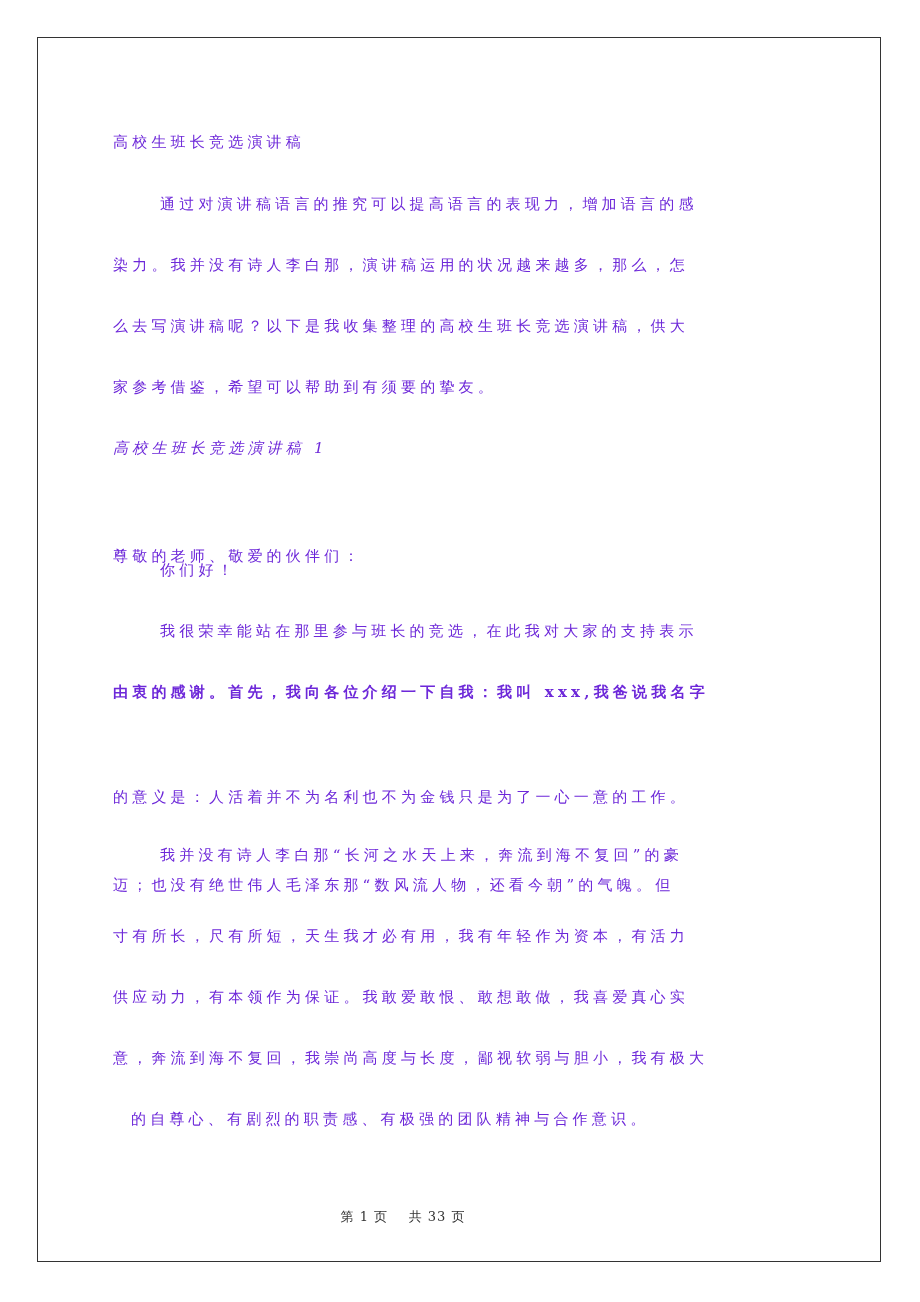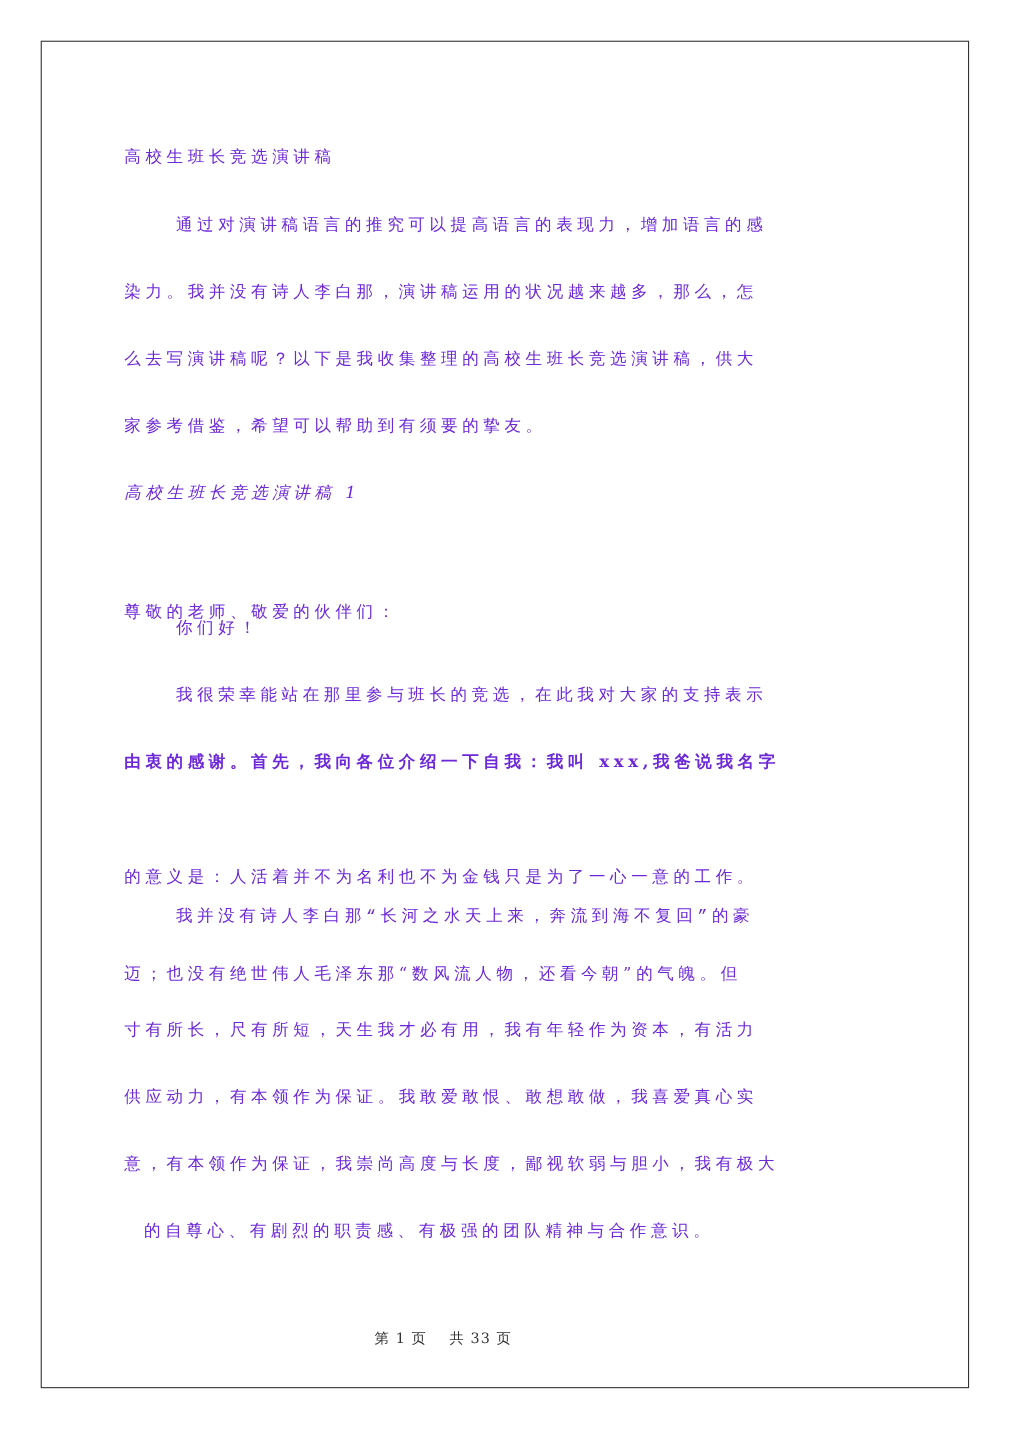--- a/index.html
+++ b/index.html
@@ -22,24 +22,24 @@
   <div class="line" style="top:192px;left:160px;">通过对演讲稿语言的推究可以提高语言的表现力，增加语言的感</div>
   <div class="line" style="top:253px;">染力。我并没有诗人李白那，演讲稿运用的状况越来越多，那么，怎</div>
   <div class="line" style="top:314px;">么去写演讲稿呢？以下是我收集整理的高校生班长竞选演讲稿，供大</div>
   <div class="line" style="top:375px;">家参考借鉴，希望可以帮助到有须要的挚友。</div>
   <div class="line" style="top:436px;font-style:italic;">高校生班长竞选演讲稿 1</div>
   <div class="line" style="top:524px;margin-top:20px;">尊敬的老师、敬爱的伙伴们：</div>
   <div class="line" style="top:558px;left:160px;">你们好！</div>
   <div class="line" style="top:619px;left:160px;">我很荣幸能站在那里参与班长的竞选，在此我对大家的支持表示</div>
   <div class="line" style="top:680px;font-weight:bold;">由衷的感谢。首先，我向各位介绍一下自我：我叫 xxx,我爸说我名字</div>
   <div class="line" style="top:785px;">的意义是：人活着并不为名利也不为金钱只是为了一心一意的工作。</div>
-  <div class="line" style="top:822px;left:160px;font-family:Liberation Mono, monospace;">我并没有诗人李白那“长河之水天上来，奔流到海不复回”的豪</div>
+  <div class="line" style="top:843px;left:160px;">我并没有诗人李白那“长河之水天上来，奔流到海不复回”的豪</div>
   <div class="line" style="top:873px;">迈；也没有绝世伟人毛泽东那“数风流人物，还看今朝”的气魄。但</div>
   <div class="line" style="top:924px;">寸有所长，尺有所短，天生我才必有用，我有年轻作为资本，有活力</div>
   <div class="line" style="top:985px;">供应动力，有本领作为保证。我敢爱敢恨、敢想敢做，我喜爱真心实</div>
-  <div class="line" style="top:1046px;">意，有本领作为保证，我崇尚高度与长度，鄙视软弱与胆小，我有极大</div>
+  <div class="line" style="top:1046px;">意，奔流到海不复回，我崇尚高度与长度，鄙视软弱与胆小，我有极大</div>
   <div class="line" style="top:1107px;margin-left:18px;">的自尊心、有剧烈的职责感、有极强的团队精神与合作意识。</div>
 </div>
 
 <div class="footer">
   <span>第 1 页</span>&nbsp;&nbsp;&nbsp;
   <span>共 33 页</span>
 </div>
 
 </body></html>

